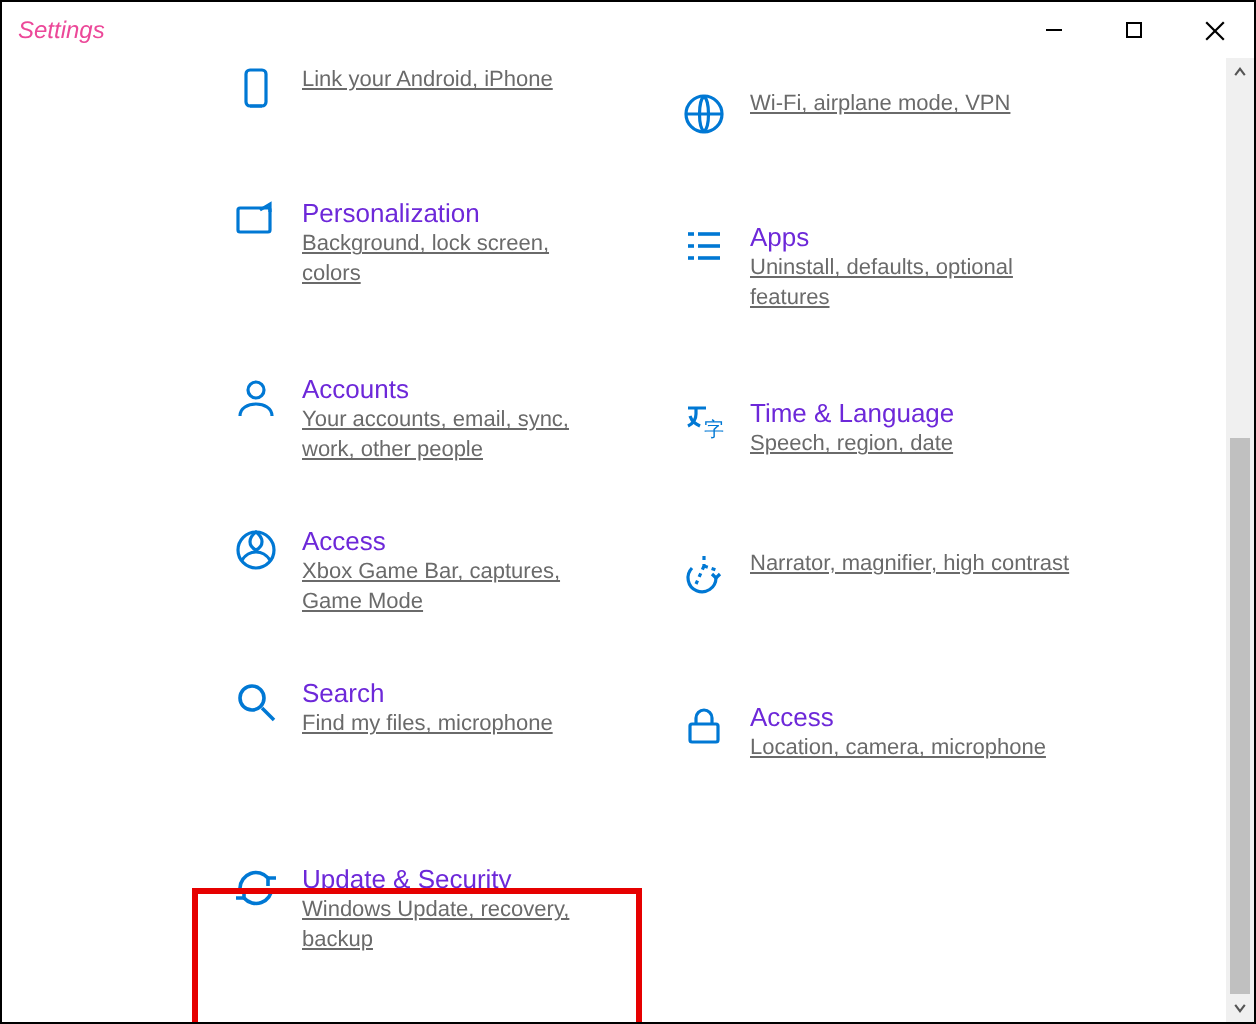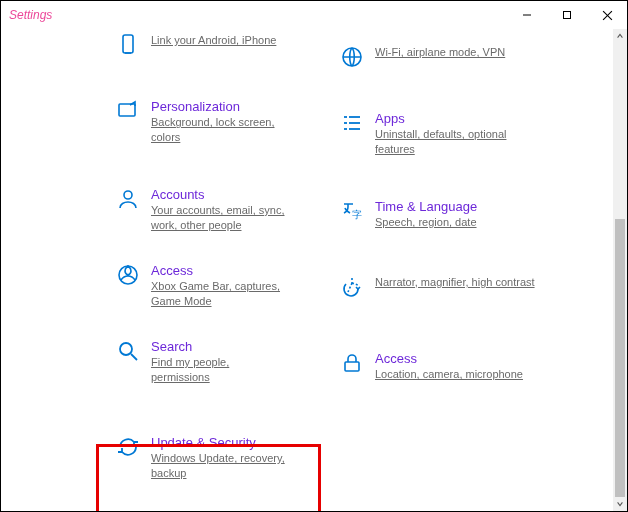--- a/index.html
+++ b/index.html
@@ -256,21 +256,21 @@
 
     <div class="tile">
       <div class="icon-slot">
         <svg viewBox="0 0 24 24" fill="none" stroke="currentColor" stroke-width="1.8">
             <circle cx="10" cy="10" r="6"></circle>
             <line x1="15" y1="15" x2="21" y2="21"></line>
           </svg>
       </div>
       <div class="text-slot">
         <div class="tile-title">Search</div>
-        <div class="tile-sub">Find my people, permissions</div>
+        <div class="tile-sub">Find my files, microphone</div>
       </div>
     </div>
 
     <div class="tile col2">
       <div class="icon-slot">
         <svg viewBox="0 0 24 24" fill="none" stroke="currentColor" stroke-width="1.6">
             <rect x="5" y="11" width="14" height="9" rx="1"></rect>
             <path d="M8 11V8a4 4 0 0 1 8 0v3"></path>
           </svg>
       </div>

